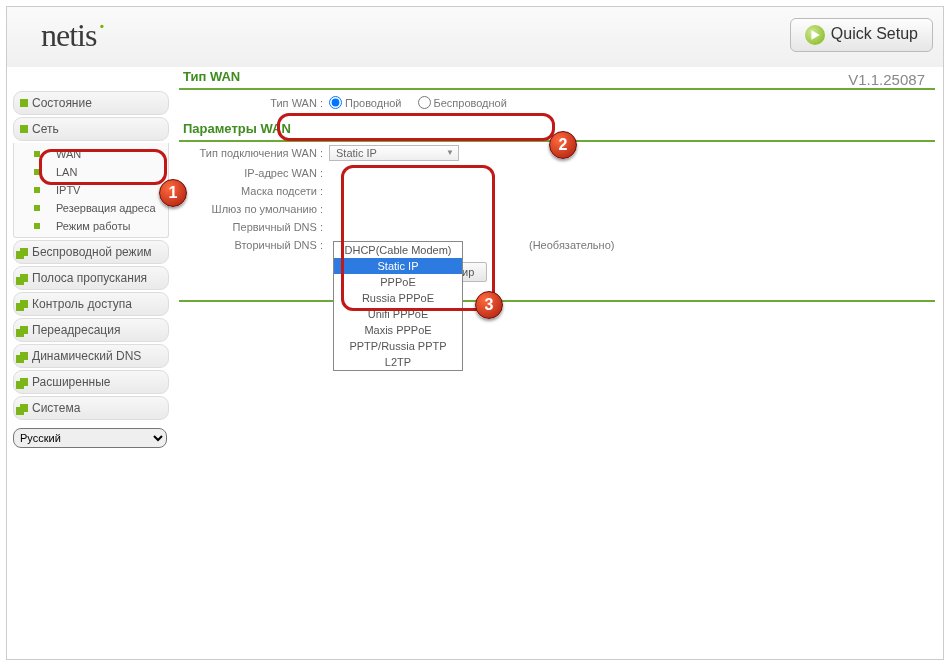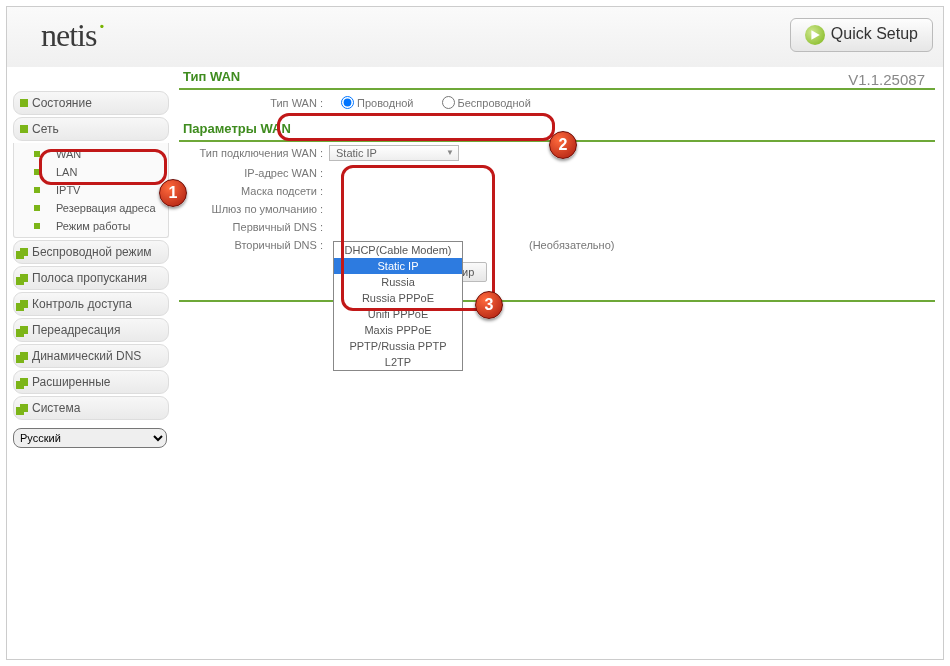--- a/index.html
+++ b/index.html
@@ -24,21 +24,21 @@
 .lang-select { margin: 6px; width: 154px; font-size:11px; padding:2px;border-radius:8px; }
 
 .content { flex:1; position:relative; padding: 0 8px 0 4px; }
 .version { position:absolute; top: 8px; right: 18px; color:#888; font-size:15px; }
 .sect-title { color:#3f8c1f; font-size:13px; font-weight:bold; border-bottom:2px solid #6ea838; padding: 6px 4px 4px; }
 .form-area { border-bottom: 2px solid #6ea838; padding-bottom: 18px; }
 .form-row { display:flex; align-items:center; padding: 3px 0; }
 .form-label { width: 150px; text-align:right; padding-right:6px; color:#777; font-size:11px; }
 .form-val { color:#777; font-size:11px; }
 .radio-group { display:flex; gap:16px; align-items:center; }
-.radio-group label { display:flex; align-items:center; gap:3px; cursor:pointer;margin-left:12px; }
+.radio-group label { display:flex; align-items:center; gap:3px; cursor:pointer; }
 .select-closed { border:1px solid #bbb; background:linear-gradient(#fff,#eee); padding:1px 18px 1px 6px; width:130px; position:relative; font-size:11px; color:#666; }
 .select-closed::after{content:"▼"; position:absolute; right:4px; top:2px; font-size:8px; color:#888;}
 
 .dropdown { position:absolute; left:158px; top:178px; width:130px; border:1px solid #888; background:#fff; font-size:11px; z-index:5;text-align:center; }
 .dropdown-item { padding:2px 6px; color:#555; cursor:pointer; }
 .dropdown-item.sel { background:#2d7be0; color:#fff; }
 
 .btnrow { display:flex; gap:6px; padding: 8px 0 0 156px; }
 .btn { border:1px solid #bbb; background:linear-gradient(#fafafa,#e6e6e6); padding:3px 12px; font-size:11px; color:#555; cursor:pointer; border-radius:2px; }
 
@@ -174,21 +174,21 @@
           </div>
         <div class="btnrow">
           <button class="btn">Сохранить</button>
           <button class="btn">Расшир</button>
         </div>
       </div>
 
       <div class="dropdown" id="dropdown-list">
           <div class="dropdown-item">DHCP(Cable Modem)</div>
           <div class="dropdown-item sel">Static IP</div>
-          <div class="dropdown-item">Russia</div>
+          <div class="dropdown-item">PPPoE</div>
           <div class="dropdown-item">Russia PPPoE</div>
           <div class="dropdown-item">Unifi PPPoE</div>
           <div class="dropdown-item">Maxis PPPoE</div>
           <div class="dropdown-item">PPTP/Russia PPTP</div>
           <div class="dropdown-item">L2TP</div>
         </div>
     </div>
   </div>
 
   <div class="annot a1"></div>

